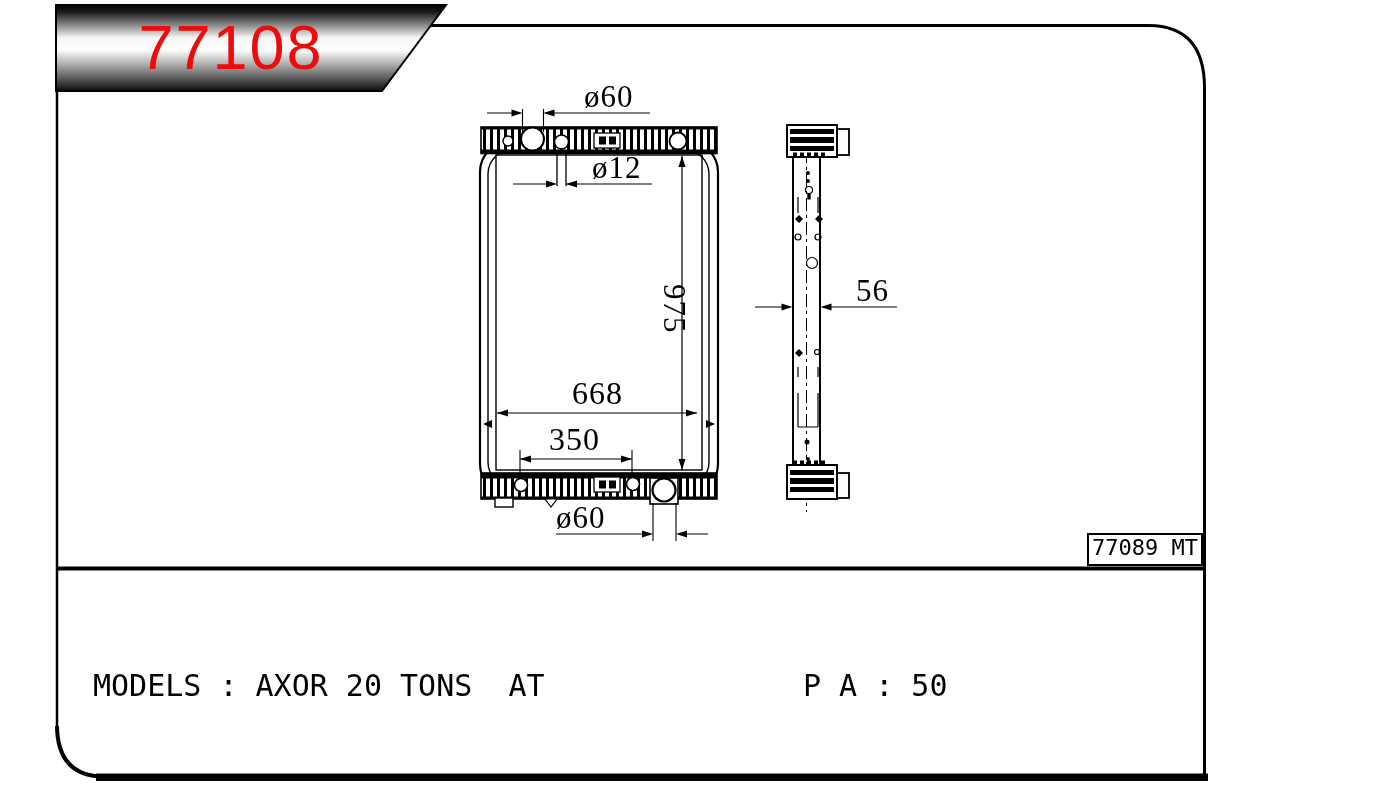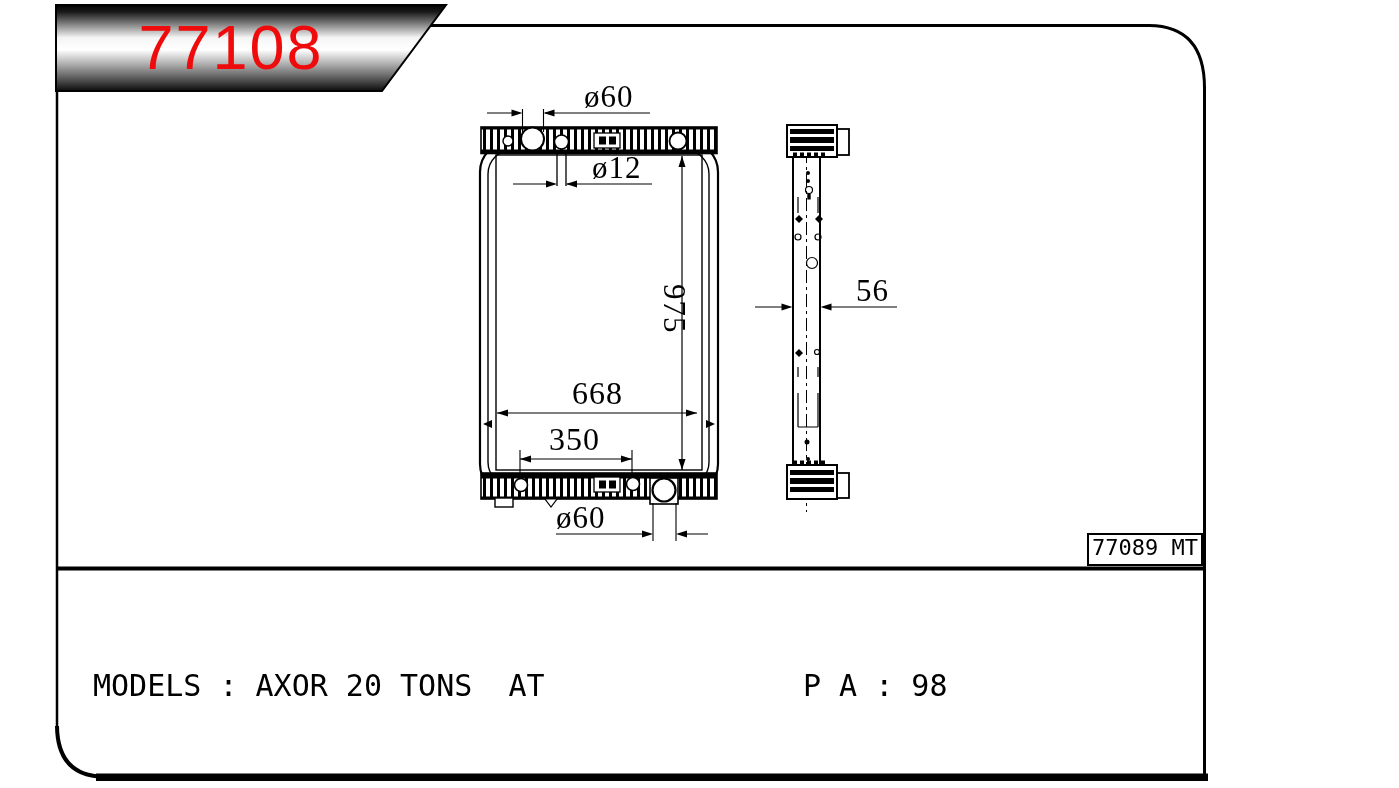--- a/index.html
+++ b/index.html
@@ -205,19 +205,19 @@
   </div>
 
   <div class="specs specs-left">
     <div>MODELS : AXOR 20 TONS  AT</div>
     <div>CORE SIZE : 975×668</div>
     
     
   </div>
 
   <div class="specs specs-right">
-    <div>P A : 98</div>
+    <div>P A : 50</div>
     <div>DPI :</div>
     
     
   </div>
 
 </div>
 
 </body></html>

